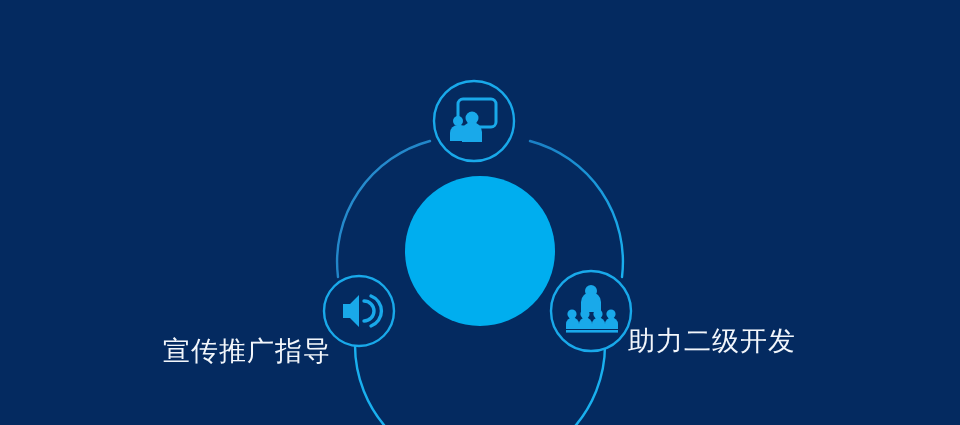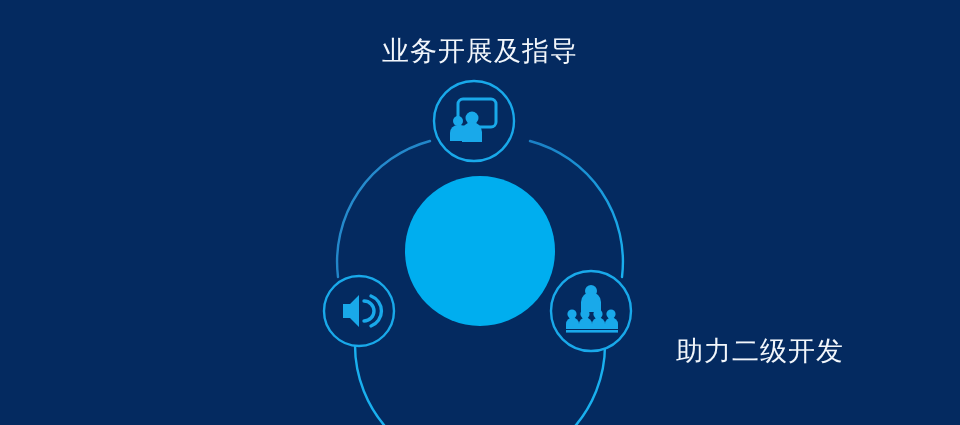--- a/index.html
+++ b/index.html
@@ -40,22 +40,21 @@
     right: 0;
     top: 38px;
     text-align: center;
   }
   #label-left {
     left: 163px;
     top: 338px;
   }
   #label-right {
     left: 628px;
-    top: 338px;
-    margin-left: 48px;
+    top: 328px;
   }
   .center-text {
     position: absolute;
     left: 400px;
     top: 228px;
     width: 160px;
     text-align: center;
     color: #0a2a5c;
     font-size: 31px;
     letter-spacing: 2px;
@@ -135,18 +134,18 @@
         <path d="M579 329 v-5 a6.5 6.5 0 0 1 13 0 v5 z"></path>
         <path d="M592 329 v-5 a6.5 6.5 0 0 1 13 0 v5 z"></path>
         <path d="M605 329 v-5 a6.5 6.5 0 0 1 13 0 v5 z"></path>
 
         <rect x="566" y="330" width="52" height="2.6"></rect>
       </g>
     </g>
   </svg>
 
 
-  <div class="node-label" id="label-top">业务开展及指导</div>
 
+  <div class="node-label" id="label-left">宣传推广指导</div>
 
   <div class="node-label" id="label-right">助力二级开发</div>
 
 </div>
 
 </body></html>

